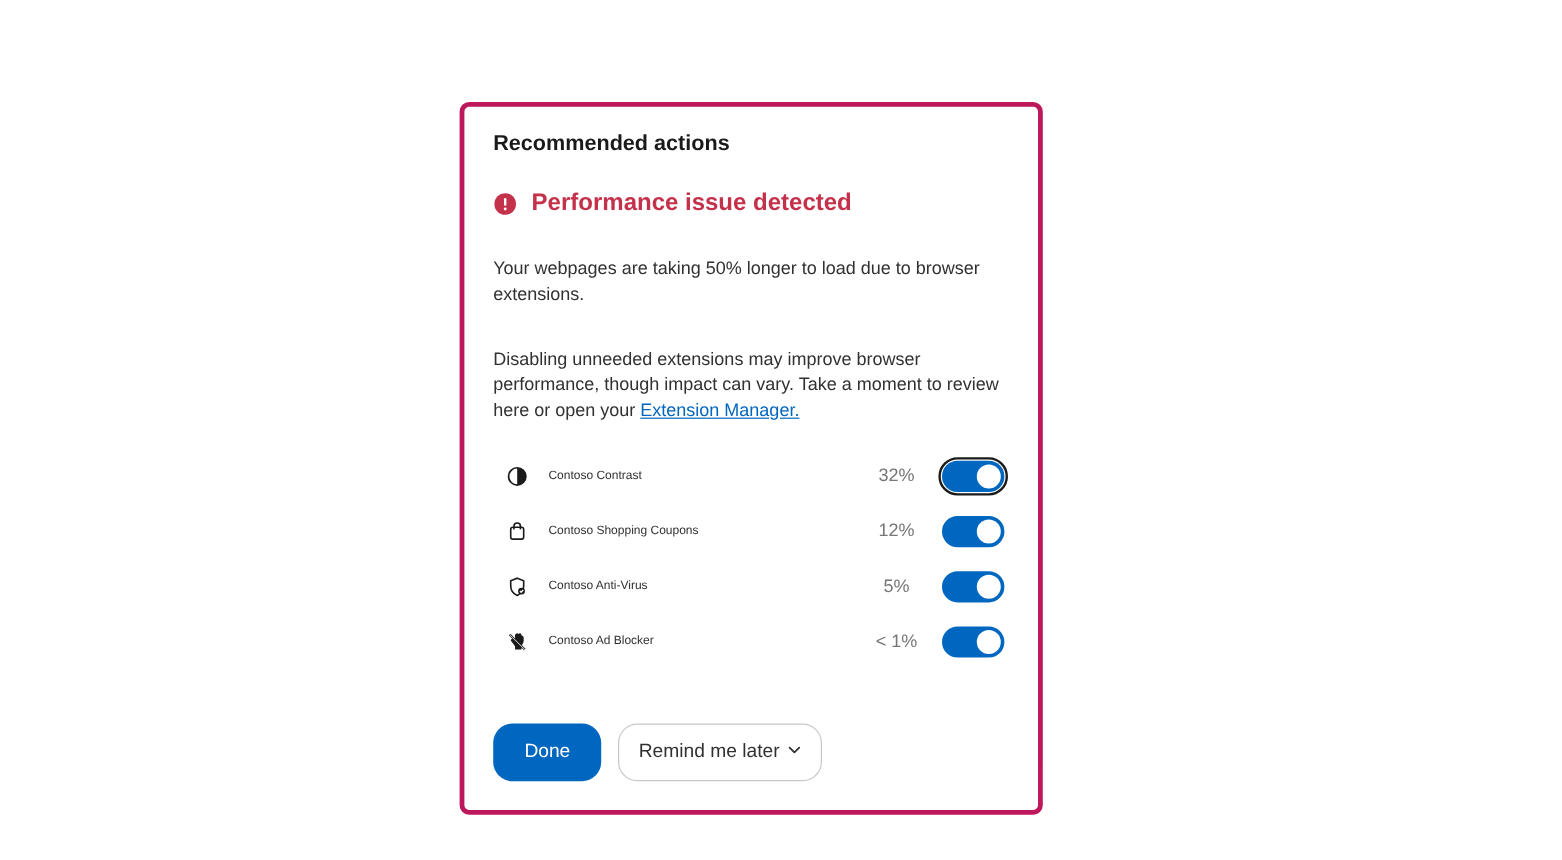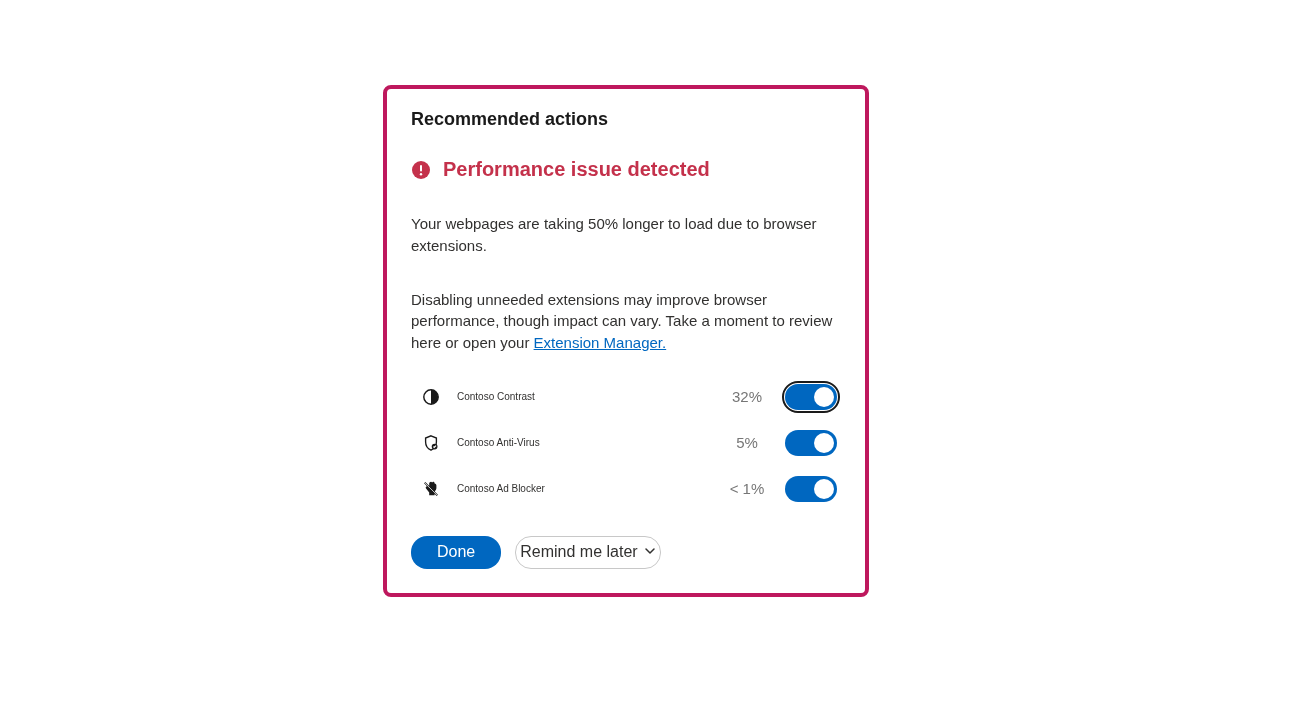--- a/index.html
+++ b/index.html
@@ -107,42 +107,43 @@
       width: 20px;
       height: 20px;
       background: #ffffff;
       border-radius: 50%;
     }
     .button-row {
       display: flex;
       gap: 14px;
     }
     .btn {
-      height: 33px;
+      height: 48px;
       border-radius: 16px;
       font-size: 16px;
       font-family: inherit;
       cursor: pointer;
       display: inline-flex;
       align-items: center;
       justify-content: center;
       padding: 0 26px;
+      margin-top: 21px;
     }
     .btn-primary {
       background: #0067c0;
       color: #ffffff;
       border: none;
       font-weight: 500;
     }
     .btn-secondary {
       background: #ffffff;
       color: #323130;
       border: 1px solid #c8c8c8;
       gap: 6px;
-      padding: 0 4px;
+      padding: 0 16px;
     }
     .chevron-down {
       display: inline-block;
     }
   </style>
 </head>
 <body>
 
 <div class="card">
   <h2 class="card-title">Recommended actions</h2>
@@ -173,20 +174,33 @@
           <path d="M10 2 A8 8 0 0 1 10 18 Z" fill="#1a1a1a"></path>
         </svg>
       </span>
       <span class="ext-name">Contoso Contrast</span>
       <span class="ext-impact">32%</span>
       <div class="toggle focused">
         <div class="toggle-knob"></div>
       </div>
     </div>
 
+    <div class="ext-row">
+      <span class="ext-icon">
+        <svg viewBox="0 0 20 20" width="18" height="18" fill="none" stroke="#1a1a1a" stroke-width="1.5">
+          <rect x="4" y="6" width="12" height="11" rx="2"></rect>
+          <path d="M7 8 V5 a3 3 0 0 1 6 0 V8"></path>
+        </svg>
+      </span>
+      <span class="ext-name">Contoso Shopping Coupons</span>
+      <span class="ext-impact">12%</span>
+      <div class="toggle">
+        <div class="toggle-knob"></div>
+      </div>
+    </div>
 
     <div class="ext-row">
       <span class="ext-icon">
         <svg viewBox="0 0 20 20" width="18" height="18" fill="none" stroke="#1a1a1a" stroke-width="1.5">
           <path d="M10 2 L16 4.5 V9 C16 13.5 13.5 16.5 10 18 C6.5 16.5 4 13.5 4 9 V4.5 Z"></path>
           <circle cx="14" cy="14" r="3.2" fill="#1a1a1a" stroke="none"></circle>
           <path d="M12.6 14 l1 1 l2-2" stroke="#ffffff" stroke-width="1.3"></path>
         </svg>
       </span>
       <span class="ext-name">Contoso Anti-Virus</span>

